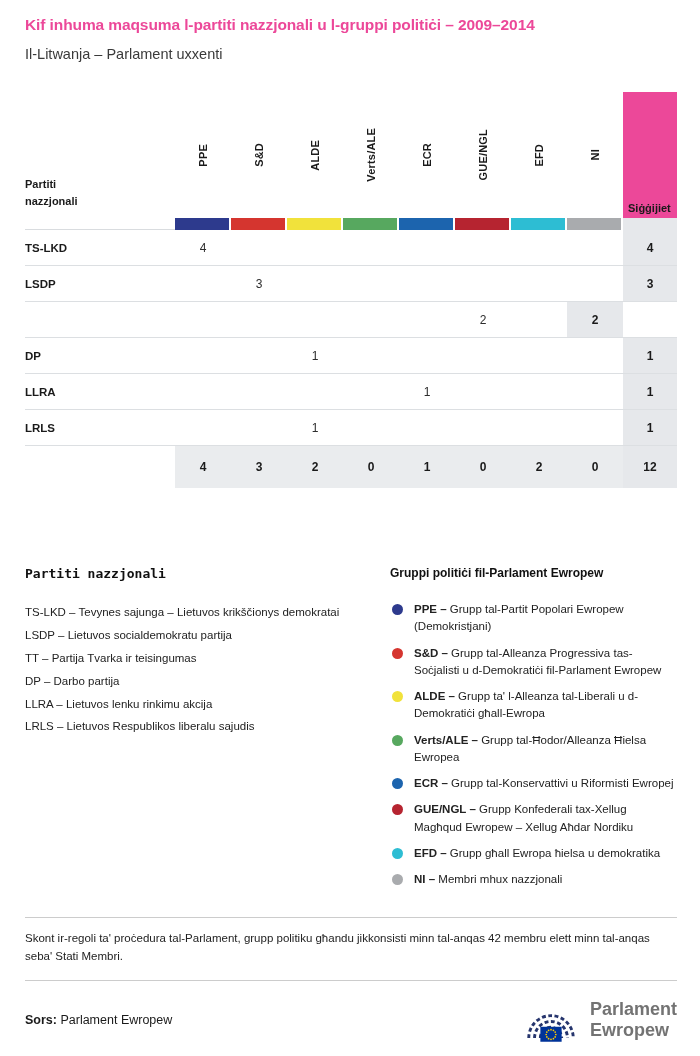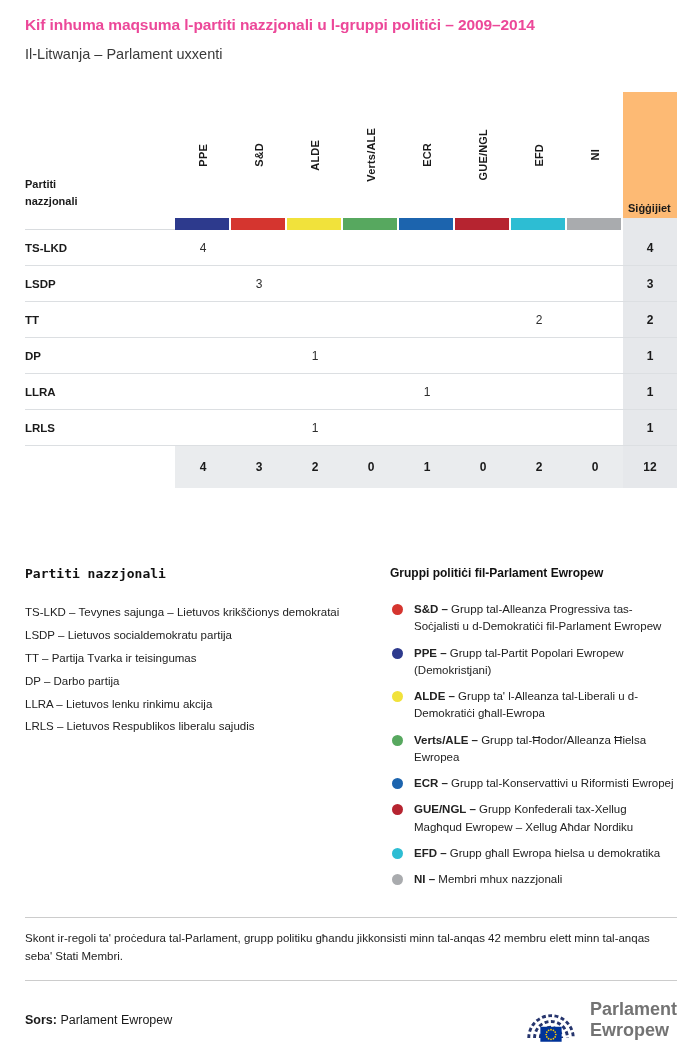--- a/index.html
+++ b/index.html
@@ -19,21 +19,21 @@
   .tbl { margin-top: 30px; width: 652px; }
   .grid-row { display: grid; grid-template-columns: 150px repeat(8, 56px) 54px; }
 
   .thead .gcol { height: 126px; display: flex; align-items: center; justify-content: center; }
   .vlabel {
     writing-mode: vertical-rl; transform: rotate(180deg);
     font-weight: 700; font-size: 11px; letter-spacing: 0.2px; white-space: nowrap;
   }
   .corner { display: flex; align-items: flex-end; padding: 0 0 8px 0; }
   .corner-text { width: 54px; font-weight: 700; font-size: 11px; line-height: 1.55; overflow-wrap: anywhere; }
-  .seats-head { background: #fdba74; display: flex; align-items: flex-end; padding: 0 2px 4px 5px; font-weight: 700; font-size: 11px; }
+  .seats-head { background: #ec4899; display: flex; align-items: flex-end; padding: 0 2px 4px 5px; font-weight: 700; font-size: 11px; }
 
   .cbrow { height: 12px; }
   .cbar { border-right: 2px solid #ffffff; }
   .cb-corner { background: transparent; border-bottom: 1px solid #d9dcdf; }
   .cb-seats { background: #e6e8eb; }
   .cbrow.bottom { margin-top: 2px; }
   .cbrow.bottom .cb-corner { border-bottom: none; }
   .cbrow.bottom .cb-seats { background: transparent; }
 
   .trow { height: 36px; border-bottom: 1px solid #dcdfe2; }
@@ -148,21 +148,20 @@
       <div class="tcell"></div>
       <div class="tcell"></div>
       <div class="tcell"></div>
       <div class="tcell"></div>
       <div class="tcell"></div>
       <div class="tcell"></div>
       <div class="tseats">3</div>
     </div>
 
     <div class="grid-row trow">
-      <div class="tparty">TT</div>
       <div class="tcell"></div>
       <div class="tcell"></div>
       <div class="tcell"></div>
       <div class="tcell"></div>
       <div class="tcell"></div>
       <div class="tcell"></div>
       <div class="tcell">2</div>
       <div class="tcell"></div>
       <div class="tseats">2</div>
     </div>
@@ -243,26 +242,26 @@
       <div class="lparty"><b>TT –</b> <span>Partija Tvarka ir teisingumas</span></div>
       <div class="lparty"><b>DP –</b> <span>Darbo partija</span></div>
       <div class="lparty"><b>LLRA –</b> <span>Lietuvos lenku rinkimu akcija</span></div>
       <div class="lparty"><b>LRLS –</b> <span>Lietuvos Respublikos liberalu sajudis</span></div>
     </div>
 
     <div class="legend-right">
       <h3>Gruppi politiċi fil-Parlament Ewropew</h3>
 
       <div class="lgroup">
+        <span class="dot" style="background: rgb(45, 58, 141);"></span>
+        <span class="txt"><b>PPE –</b> <span>Grupp tal-Partit Popolari Ewropew (Demokristjani)</span></span>
+      </div>
+      <div class="lgroup">
         <span class="dot" style="background: rgb(213, 53, 47);"></span>
         <span class="txt"><b>S&amp;D –</b> <span>Grupp tal-Alleanza Progressiva tas-Soċjalisti u d-Demokratiċi fil-Parlament Ewropew</span></span>
-      </div>
-      <div class="lgroup">
-        <span class="dot" style="background: rgb(45, 58, 141);"></span>
-        <span class="txt"><b>PPE –</b> <span>Grupp tal-Partit Popolari Ewropew (Demokristjani)</span></span>
       </div>
       <div class="lgroup">
         <span class="dot" style="background: rgb(241, 226, 59);"></span>
         <span class="txt"><b>ALDE –</b> <span>Grupp ta' l-Alleanza tal-Liberali u d-Demokratiċi għall-Ewropa</span></span>
       </div>
       <div class="lgroup">
         <span class="dot" style="background: rgb(87, 168, 95);"></span>
         <span class="txt"><b>Verts/ALE –</b> <span>Grupp tal-Ħodor/Alleanza Ħielsa Ewropea</span></span>
       </div>
       <div class="lgroup">

